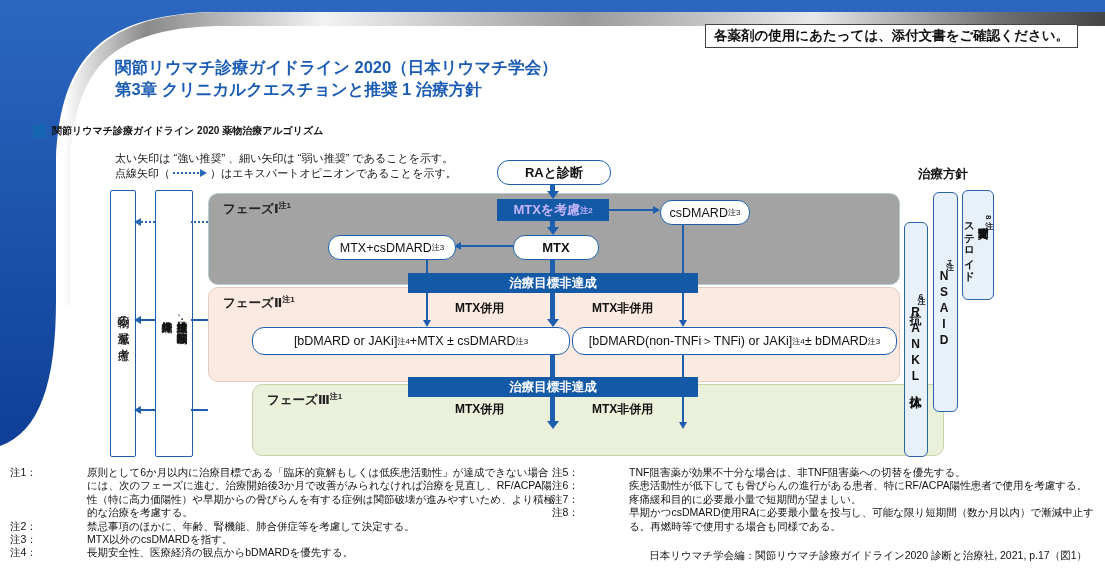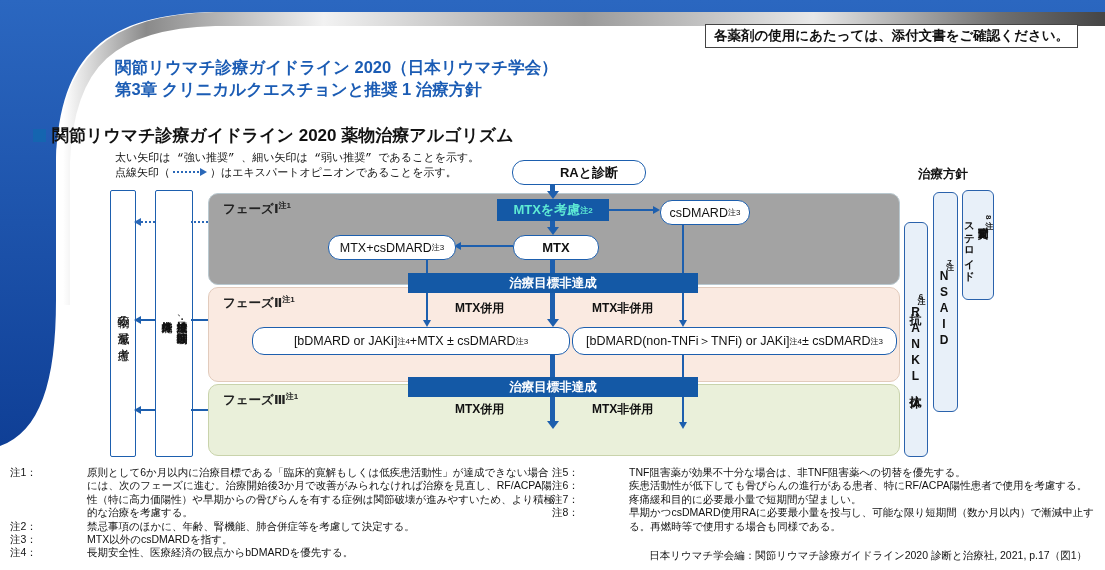--- a/index.html
+++ b/index.html
@@ -3,34 +3,34 @@
 <meta charset="utf-8">
 <style>
   html,body{margin:0;padding:0;background:#fff;}
   body{font-family:"Liberation Sans","DejaVu Sans",sans-serif;color:#111;}
   #stage{position:relative;width:1105px;height:570px;overflow:hidden;background:#fff;}
   .abs{position:absolute;}
   svg.hdr{position:absolute;left:0;top:0;z-index:0;}
   
   .notice{border:1px solid #444;background:#fff;padding:2px 8px;font-size:13.5px;font-weight:bold;letter-spacing:0px;white-space:nowrap;z-index:5;}
   .title{color:#1b5cb4;font-weight:bold;font-size:16.5px;line-height:22px;z-index:5;}
-  .sec-head{font-weight:bold;font-size:17px;z-index:5;display:flex;align-items:center;gap:6px;}
+  .sec-head{font-weight:bold;font-size:10px;z-index:5;display:flex;align-items:center;gap:6px;}
   .sec-sq{width:13px;height:13px;background:#1565b0;display:inline-block;}
   .legend{font-size:11px;line-height:15px;color:#111;z-index:5;}
   .dash-arrow{display:inline-block;width:34px;height:8px;position:relative;margin:0 3px;}
   .dash-arrow .dl{position:absolute;left:0;top:3px;width:26px;border-top:2px dotted #2a68b8;}
   .dash-arrow .dh{position:absolute;right:0;top:0;width:0;height:0;border-top:4px solid transparent;border-bottom:4px solid transparent;border-left:7px solid #2a68b8;}
   
   .phase{position:absolute;left:208px;width:690px;border-radius:10px;z-index:1;}
   .phase-label{position:absolute;left:14px;top:6px;font-weight:bold;font-size:12.5px;color:#222;}
   sup{font-size:8px;}
   
   .node{position:absolute;background:#fff;border:1.5px solid #1d5fae;border-radius:12px;display:flex;align-items:center;justify-content:center;font-size:12.5px;z-index:4;white-space:nowrap;}
   .node.bold{font-weight:bold;font-size:13px;}
-  .bluebox{position:absolute;background:#1459a6;color:#5eead4;font-weight:bold;font-size:13px;display:flex;align-items:center;justify-content:center;z-index:4;white-space:nowrap;}
+  .bluebox{position:absolute;background:#1459a6;color:#c4b5fd;font-weight:bold;font-size:13px;display:flex;align-items:center;justify-content:center;z-index:4;white-space:nowrap;}
   .bar{position:absolute;background:#1459a6;color:#fff;font-weight:bold;font-size:12.5px;display:flex;align-items:center;justify-content:center;z-index:3;}
   .flowlabel{position:absolute;font-weight:bold;font-size:12px;color:#111;z-index:4;white-space:nowrap;}
   
   .vl{position:absolute;background:#1d5fae;z-index:2;}
   .hl{position:absolute;background:#1d5fae;height:2px;z-index:2;}
   .dot-h{position:absolute;border-top:2px dotted #2a68b8;z-index:2;}
   .ah{position:absolute;width:0;height:0;z-index:2;}
   .ah.dthick{border-left:6px solid transparent;border-right:6px solid transparent;border-top:8px solid #1d5fae;}
   .ah.dthin{border-left:4px solid transparent;border-right:4px solid transparent;border-top:7px solid #1d5fae;}
   .ah.left{border-top:4px solid transparent;border-bottom:4px solid transparent;border-right:7px solid #1d5fae;}
@@ -78,34 +78,34 @@
 
   <div class="abs title" style="left:115px;top:56px;">
     <div>関節リウマチ診療ガイドライン 2020（日本リウマチ学会）</div>
     <div>第3章 クリニカルクエスチョンと推奨 1 治療方針</div>
   </div>
   <div class="abs sec-head" style="left:33px;top:124px;">
     <span class="sec-sq"></span>
     <span>関節リウマチ診療ガイドライン 2020 薬物治療アルゴリズム</span>
   </div>
 
-  <div class="abs legend" style="left:115px;top:151px;font-family:Liberation Mono, monospace;">
+  <div class="abs legend" style="left:115px;top:151px;">
     <div>太い矢印は “強い推奨” 、細い矢印は “弱い推奨” であることを示す。</div>
     <div>
       <span>点線矢印（</span><span class="dash-arrow"><span class="dl"></span><span class="dh"></span></span><span>）はエキスパートオピニオンであることを示す。</span>
     </div>
   </div>
 
   <div class="phase" style="top:193px;height:90px;background:#a3a3a3;border:1px solid #b9c8cf;">
     <div class="phase-label"><span>フェーズⅠ</span><sup>注1</sup></div>
   </div>
   <div class="phase" style="top:287px;height:93px;background:#faeae1;border:1px solid #e2cbbc;">
     <div class="phase-label"><span>フェーズⅡ</span><sup>注1</sup></div>
   </div>
-  <div class="phase" style="top:384px;height:70px;background:#eaf0da;border:1px solid #c9d3ab;">
+  <div class="phase" style="top:384px;height:70px;background:#eaf0da;border:1px solid #c9d3ab;margin-left:44px;">
     <div class="phase-label"><span>フェーズⅢ</span><sup>注1</sup></div>
   </div>
 
   <div class="vbox" style="left:110px;top:190px;width:24px;height:265px;border-radius:2px;">
     <div class="vtext">薬物の減量を考慮</div>
   </div>
   <div class="vbox" style="left:155px;top:190px;width:36px;height:265px;border-radius:2px;">
     <div class="vtext" style="font-size:11px;letter-spacing:0;">
       <span class="vline">治療目標達成・維持、関節破壊進行抑制、</span>
       <span class="vline">身体機能維持</span>
@@ -115,21 +115,21 @@
   <div class="dot-h" style="left:191px;top:221px;width:17px;"></div>
   <div class="dot-h" style="left:141px;top:221px;width:14px;"></div>
   <div class="ah left" style="left:134px;top:218px;border-right-color:#2a68b8;"></div>
   <div class="hl" style="left:191px;top:319px;width:17px;"></div>
   <div class="hl" style="left:141px;top:319px;width:14px;"></div>
   <div class="ah left" style="left:134px;top:316px;"></div>
   <div class="hl" style="left:191px;top:409px;width:17px;"></div>
   <div class="hl" style="left:141px;top:409px;width:14px;"></div>
   <div class="ah left" style="left:134px;top:406px;"></div>
 
-  <div class="node bold" style="left:512px;top:160px;width:112px;height:23px;padding-left:20px;">
+  <div class="node bold" style="left:497px;top:160px;width:112px;height:23px;">
       <span>RAと診断</span>
     </div>
 
   <div class="bluebox" style="left:497px;top:199px;width:112px;height:22px;">
     <span>MTXを考慮</span>
       <sup>注2</sup>
   </div>
 
   <div class="node" style="left:660px;top:200px;width:88px;height:23px;">
     <span>csDMARD</span>
@@ -154,21 +154,21 @@
 
   <div class="node" style="left:252px;top:327px;width:316px;height:26px;">
     <span>[bDMARD or JAKi]</span>
       <sup>注4</sup>
       <span>+MTX ± csDMARD</span>
       <sup>注3</sup>
   </div>
   <div class="node" style="left:572px;top:327px;width:323px;height:26px;">
     <span>[bDMARD(non-TNFi＞TNFi) or JAKi]</span>
       <sup>注4</sup>
-      <span> ± csDMARD</span>
+      <span> ± bDMARD</span>
       <sup>注3</sup>
   </div>
 
   <div class="bar" style="left:408px;top:377px;width:290px;height:20px;">
       <span>治療目標非達成</span>
     </div>
 
   <div class="flowlabel" style="left:455px;top:401px;">MTX併用</div>
   <div class="flowlabel" style="left:592px;top:401px;">MTX非併用</div>
 

